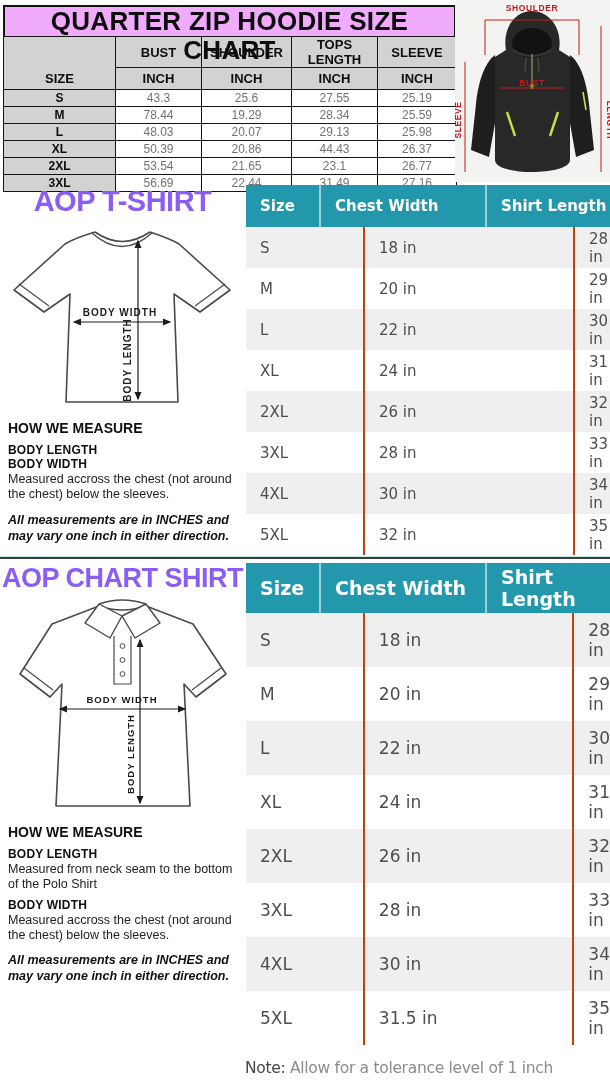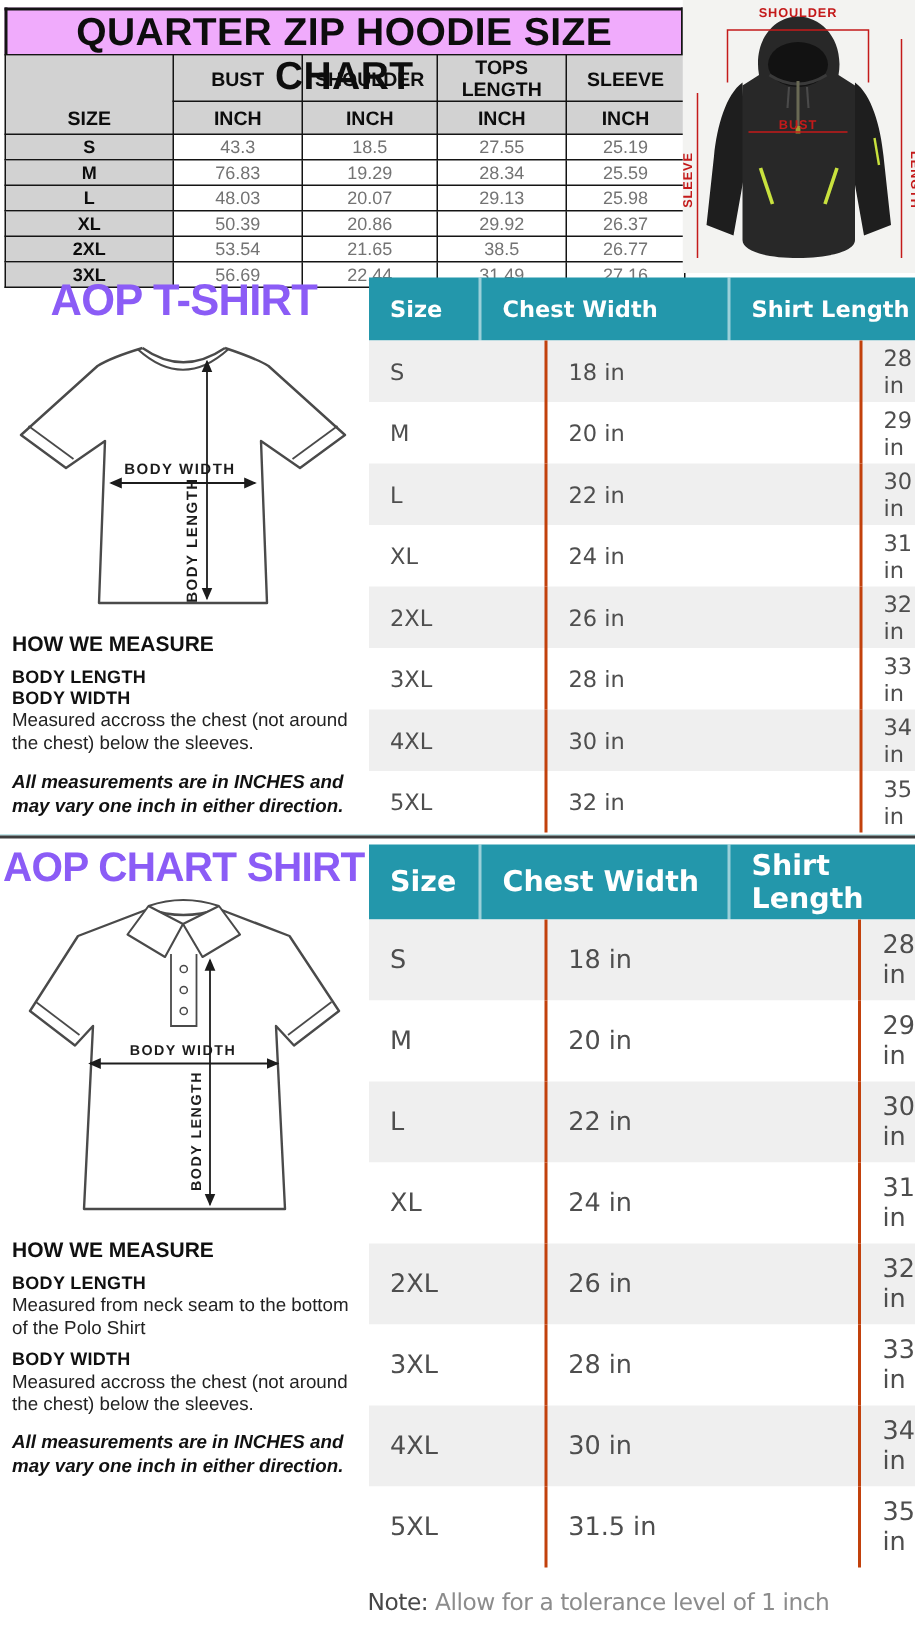--- a/index.html
+++ b/index.html
@@ -93,50 +93,50 @@
           <th>INCH</th>
           <th>INCH</th>
           <th>INCH</th>
           <th>INCH</th>
         </tr>
       </thead>
       <tbody>
         <tr>
           <th>S</th>
           <td>43.3</td>
-          <td>18.5</td>
+          <td>25.6</td>
           <td>27.55</td>
           <td>25.19</td>
         </tr>
         <tr>
           <th>M</th>
-          <td>76.83</td>
+          <td>78.44</td>
           <td>19.29</td>
           <td>28.34</td>
           <td>25.59</td>
         </tr>
         <tr>
           <th>L</th>
           <td>48.03</td>
           <td>20.07</td>
           <td>29.13</td>
           <td>25.98</td>
         </tr>
         <tr>
           <th>XL</th>
           <td>50.39</td>
           <td>20.86</td>
-          <td>29.92</td>
+          <td>44.43</td>
           <td>26.37</td>
         </tr>
         <tr>
           <th>2XL</th>
           <td>53.54</td>
           <td>21.65</td>
-          <td>38.5</td>
+          <td>23.1</td>
           <td>26.77</td>
         </tr>
         <tr>
           <th>3XL</th>
           <td>56.69</td>
           <td>22.44</td>
           <td>31.49</td>
           <td>27.16</td>
         </tr>
       </tbody>

